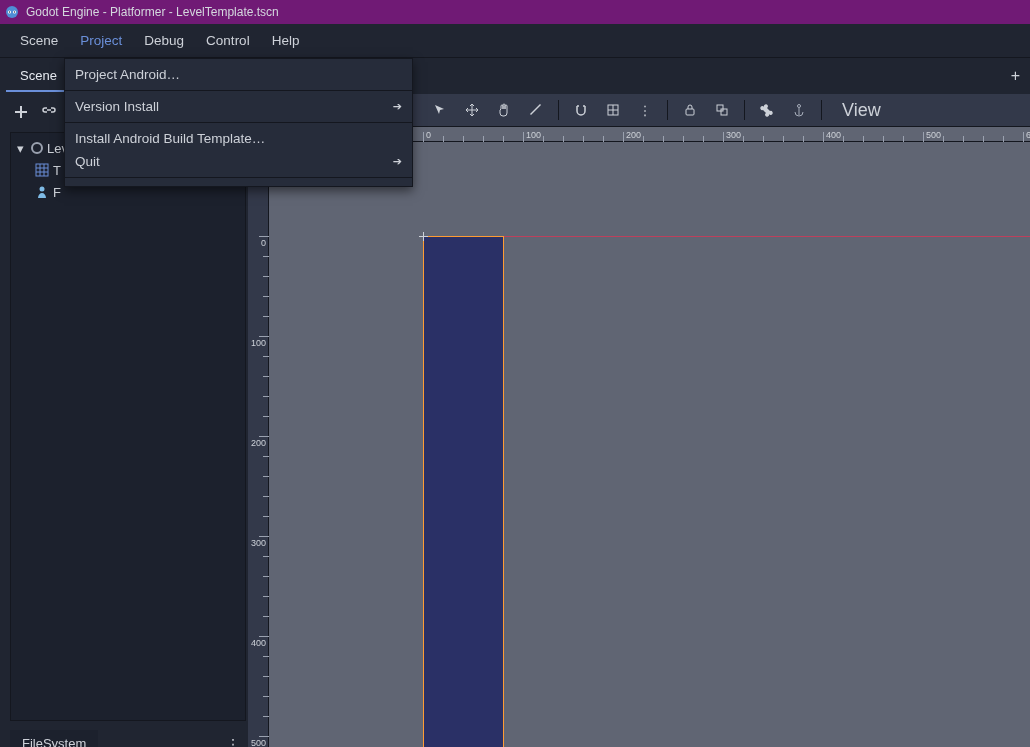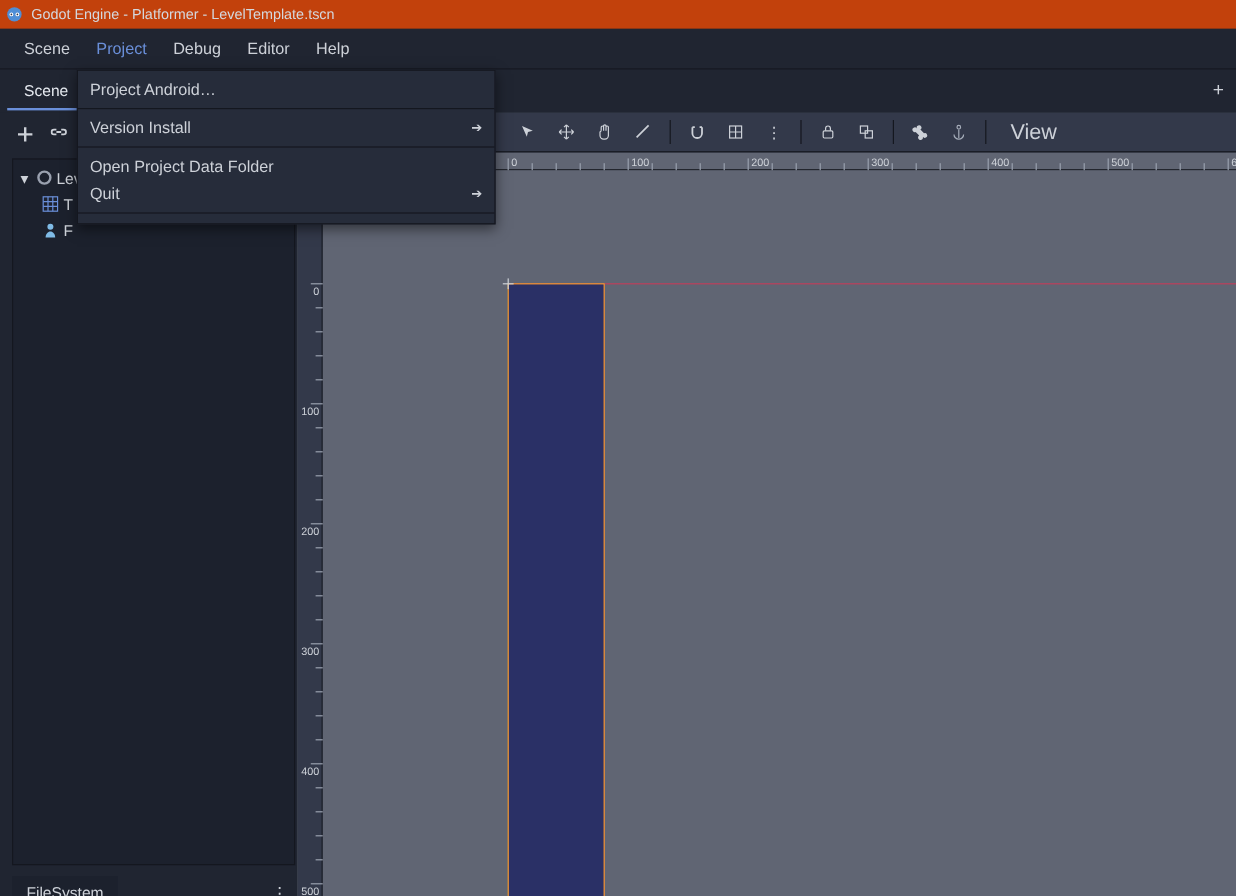--- a/index.html
+++ b/index.html
@@ -1,18 +1,18 @@
 <!DOCTYPE html>
 <html><head>
 <meta charset="utf-8">
 <style>
   * { box-sizing: border-box; margin: 0; padding: 0; font-family: Arial, Helvetica, sans-serif; }
   body { width: 1030px; height: 747px; background: #202531; color: #cdd1d8; overflow: hidden; font-size: 13px; }
   
-  .titlebar { height: 24px; background: #c2410c; display: flex; align-items: center; padding: 0 4px; gap: 6px; }
+  .titlebar { height: 24px; background: #701a75; display: flex; align-items: center; padding: 0 4px; gap: 6px; }
   .titlebar .icon { width: 16px; height: 16px; display: inline-flex; align-items: center; justify-content: center; }
   .titlebar .title { font-size: 12px; color: #d4d8de; }
   
   .menubar { height: 34px; background: #202531; display: flex; align-items: center; padding: 0 10px; gap: 2px; border-bottom: 1px solid #14171f; }
   .menubar .menu-item { padding: 6px 10px; border-radius: 3px; cursor: pointer; font-size: 13.5px; }
   .menubar .menu-item.active { color: #6a8fd9; }
   
   .dropdown {
     position: absolute;
     left: 64px; top: 58px;
@@ -140,21 +140,21 @@
         <circle cx="10.5" cy="8" r=".7" fill="#2a3046"></circle>
       </svg>
   </span>
   <span class="title">Godot Engine - Platformer - LevelTemplate.tscn</span>
 </div>
 
 <div class="menubar">
   <div class="menu-item">Scene</div>
   <div class="menu-item active">Project</div>
   <div class="menu-item">Debug</div>
-  <div class="menu-item">Editor</div>
+  <div class="menu-item">Control</div>
   <div class="menu-item">Help</div>
 </div>
 
 <div class="tabrow">
   <div class="left-tabs">
     <div class="tab active">Scene</div>
   </div>
   <div style="flex:1"></div>
   <div class="plus">+</div>
 </div>
@@ -376,20 +376,20 @@
   <div class="dd-item">
     <span>Project Android…</span>
   </div>
   <div class="dd-sep"></div>
   <div class="dd-item">
     <span>Version Install</span>
     <span class="dd-arrow">➔</span>
   </div>
   <div class="dd-sep"></div>
   <div class="dd-item">
-    <span>Open Project Data Folder</span>
+    <span>Install Android Build Template…</span>
   </div>
   <div class="dd-item">
     <span>Quit</span>
     <span class="dd-arrow">➔</span>
   </div>
   <div class="dd-sep"></div>
 </div>
 
 </body></html>

